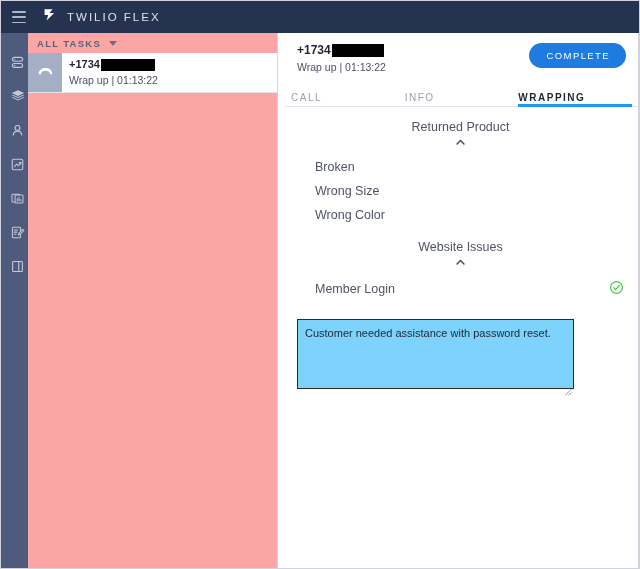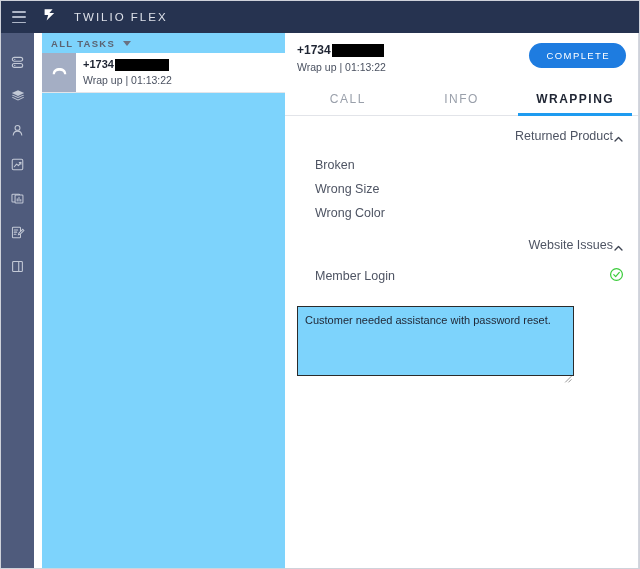--- a/index.html
+++ b/index.html
@@ -47,21 +47,21 @@
   .hamburger i {
     display: block;
     height: 1.5px;
     width: 100%;
     background: #aeb6c7;
     border-radius: 1px;
   }
   .brand {
     display: flex;
     align-items: center;
-    gap: 16px;
+    gap: 9px;
   }
   .brand-logo { display: block; }
   .brand-text {
     color: #dde1e9;
     font-size: 11.5px;
     letter-spacing: 2.0px;
     font-weight: 400;
   }
 
   
@@ -83,24 +83,24 @@
     align-items: center;
     justify-content: center;
     cursor: pointer;
   }
   .rail-item svg { display: block; }
 
   
   .tasks {
     position: absolute;
     top: 32px;
-    left: 41px;
+    left: 27px;
     width: 250px;
     bottom: 0;
-    background: #7dd3fc;
+    background: #fca5a5;
     border-right: 1px solid #d3d6de;
     box-sizing: border-box;
   }
   .tasks-head {
     height: 20px;
     display: flex;
     align-items: center;
     padding: 0 0 0 9px;
   }
   .tasks-head-label {
@@ -213,43 +213,44 @@
 
   
   .tabs {
     display: flex;
     margin-top: 13px;
     border-bottom: 1px solid #e2e4e9;
     padding: 0 6px;
   }
   .tab {
     flex: 1;
-    text-align: center;
-    font-size: 12px;
+    text-align: left;
+    font-size: 10px;
     letter-spacing: 1.5px;
     color: #9aa0ab;
-    padding: 6px 0 7px 0;
+    padding: 6px 0 1px 0;
     cursor: pointer;
     border-bottom: 3px solid transparent;
     margin-bottom: -1px;
   }
   .tab.active {
     color: #1f2533;
     font-weight: 700;
     border-bottom-color: #1e9bf0;
   }
 
   
   .wrap-body { padding: 0 12px; }
   .section-head {
     display: flex;
     align-items: center;
-    justify-content: flex-end;
+    justify-content: center;
     padding: 13px 2px 10px 0;
     cursor: pointer;
+    flex-direction: column;
   }
   .section-title {
     font-size: 12.5px;
     color: #4e5463;
   }
   .chev {
     width: 11px;
     height: 11px;
     display: block;
   }

